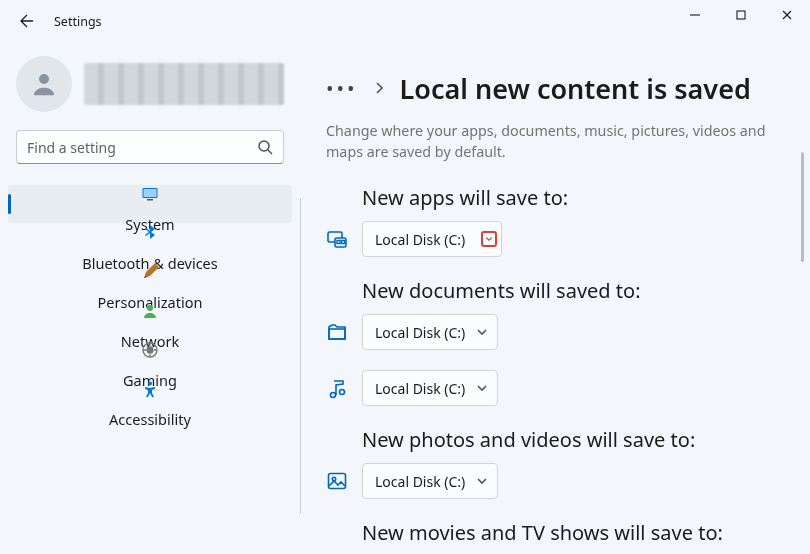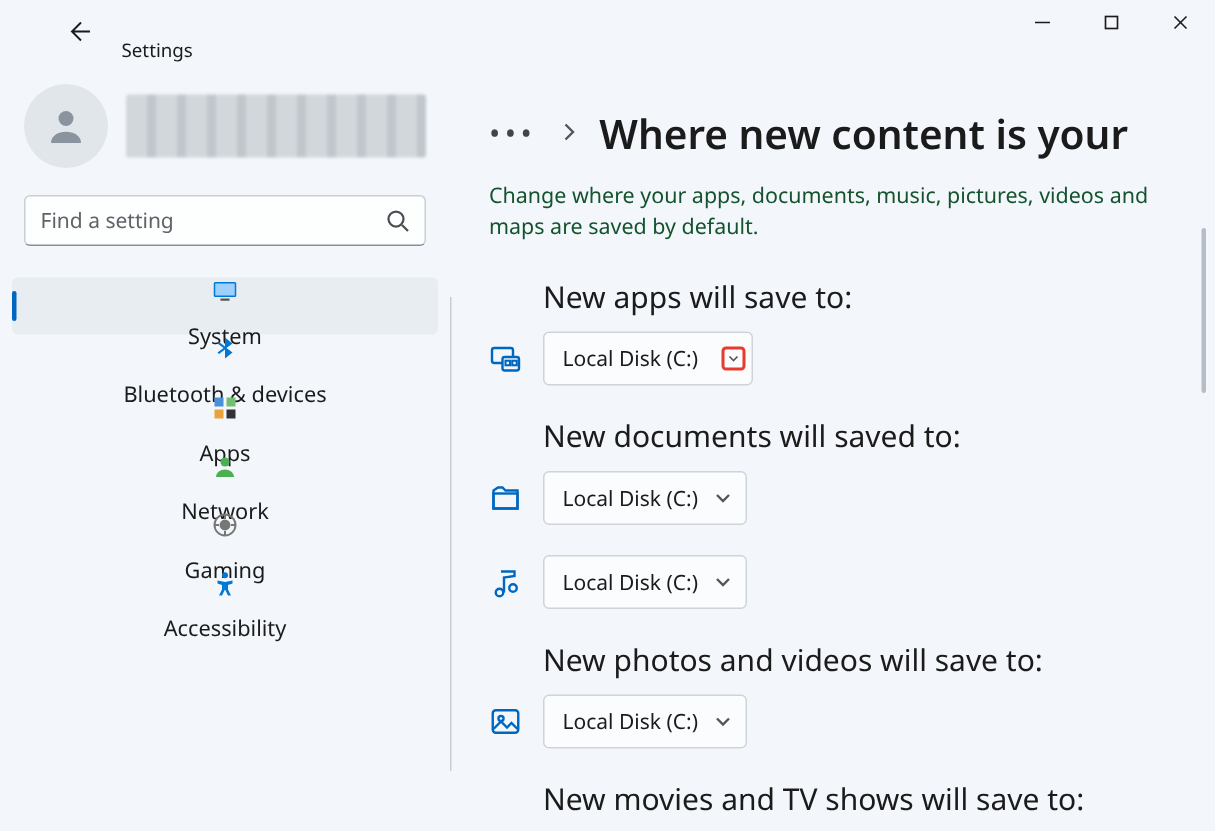--- a/index.html
+++ b/index.html
@@ -1,20 +1,20 @@
 <!DOCTYPE html>
 <html><head>
 <meta charset="utf-8">
 <style>
   * { box-sizing: border-box; margin: 0; padding: 0; font-family: "Segoe UI", system-ui, sans-serif; }
   html, body { width: 810px; height: 554px; overflow: hidden; }
   body { background: #f3f7fb; color: #1b1b1b; position: relative; }
 
   
-  .titlebar { height: 42px; display: flex; align-items: flex-end; margin-left: 27px; }
+  .titlebar { height: 42px; display: flex; align-items: center; }
   .back-btn { width: 42px; height: 42px; display:flex; align-items:center; justify-content:center; margin-left:6px; }
   .back-btn svg { width:16px; height:16px; }
   .app-title { font-size: 12.5px; margin-left: 6px; color:#1b1b1b; }
   .win-controls { position:absolute; right:0; top:0; display:flex; }
   .win-btn { width:46px; height:30px; display:flex; align-items:center; justify-content:center; }
   .win-btn svg { width:12px; height:12px; }
 
   
   .layout { display:flex; height: calc(554px - 42px); }
   .sidebar { width: 300px; padding: 6px 0 15px 0; position:relative; }
@@ -38,21 +38,21 @@
 
   
   .content { flex:1; padding: 6px 20px 0 26px; position:relative; overflow:hidden; }
   .divider { position:absolute; left:300px; top:198px; bottom:40px; width:1.3px; background:#c9ced4; }
 
   .breadcrumb { display:flex; align-items:center; gap:14px; padding: 22px 0 14px 0; }
   .bc-more { font-size:20px; letter-spacing:3px; color:#444; line-height:0; }
   .bc-chevron svg { width:14px; height:14px; }
   .bc-title { font-size:27px; font-weight:600; letter-spacing:0; }
 
-  .desc { font-size:14.3px; color:#14532d; line-height:1.45; max-width:440px; padding-bottom:8px; }
+  .desc { font-size:14.3px; color:#737373; line-height:1.45; max-width:440px; padding-bottom:8px; }
 
   .setting-row { padding: 14px 0 6px 0; }
   .setting-label { font-size:20px; padding: 0 0 10px 36px; }
   .setting-select { display:flex; align-items:center; gap:14px; }
   .sel-icon { width:22px; height:22px; display:flex; align-items:center; justify-content:center; }
   .sel-icon svg { width:22px; height:22px; }
   .dropdown { display:flex; align-items:center; border:1px solid #cfd4d9; background:#fbfcfd; border-radius:4px; height:36px; padding:0 8px 0 12px; font-size:14px; cursor:default; min-width:128px; }
   .dropdown .dd-text { flex:1; margin-right:10px; color:#1b1b1b; }
   .dropdown .chev { width:14px; height:14px; display:flex; align-items:center; justify-content:center; }
   .dropdown .chev svg { width:12px; height:12px; stroke:#555; stroke-width:1.6; fill:none; }
@@ -127,27 +127,25 @@
         <span class="ico">
             <svg viewBox="0 0 18 18" fill="#0078d4">
               <path d="M9 1l5 4-4 3 4 3-5 4V9L5 12l-1-1 4-3-4-3 1-1 4 3V1z"></path>
             </svg>
           </span>
         <span>Bluetooth &amp; devices</span>
       </div>
       <div class="nav-item">
         <span class="ico">
             <svg viewBox="0 0 18 18">
-              <rect x="2" y="2" width="6" height="6" fill="#4a90d9"></rect>
-              <rect x="10" y="2" width="6" height="6" fill="#6fc06f"></rect>
-              <rect x="2" y="10" width="6" height="6" fill="#e8a33d"></rect>
-              <rect x="10" y="10" width="6" height="6" fill="#333"></rect>
-            </svg>
-          </span>
-        <span>Apps</span>
+              <path d="M3 15l2-6 9-9 4 4-9 9-6 2z" fill="#b8742a"></path>
+              <path d="M3 15l2-2 1 1-3 1z" fill="#333"></path>
+            </svg>
+          </span>
+        <span>Personalization</span>
       </div>
       <div class="nav-item">
         <span class="ico">
             <svg viewBox="0 0 18 18" fill="#4caf50">
               <circle cx="9" cy="6" r="3"></circle>
               <path d="M3 16c0-3 3-5 6-5s6 2 6 5"></path>
             </svg>
           </span>
         <span>Network</span>
       </div>
@@ -174,21 +172,21 @@
   </div>
 
   <div class="divider"></div>
 
   <div class="content">
     <div class="breadcrumb">
       <span class="bc-more">•••</span>
       <span class="bc-chevron"><svg viewBox="0 0 14 14" fill="none" stroke="#555" stroke-width="1.6">
             <path d="M5 2l5 5-5 5"></path>
           </svg></span>
-      <span class="bc-title">Where new content is your</span>
+      <span class="bc-title">Local new content is saved</span>
     </div>
 
     <div class="desc">Change where your apps, documents, music, pictures, videos and maps are saved by default.</div>
 
     <div class="setting-row">
       <div class="setting-label">New apps will save to:</div>
       <div class="setting-select">
         <span class="sel-icon">
           <svg viewBox="0 0 22 22" fill="none" stroke="#0067c0" stroke-width="1.6">
               <rect x="2" y="4" width="14" height="10" rx="1.5"></rect>

